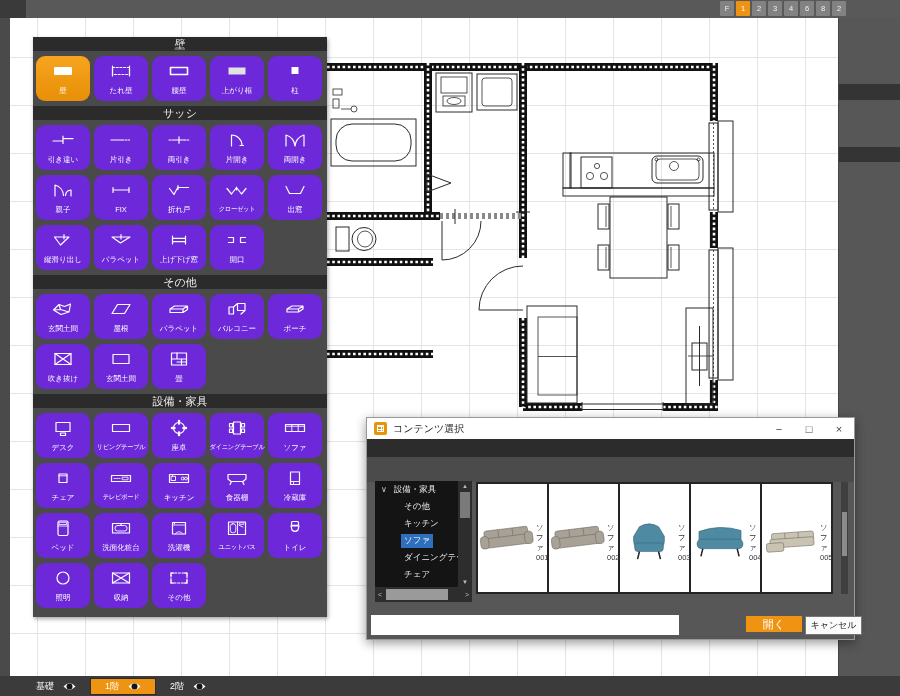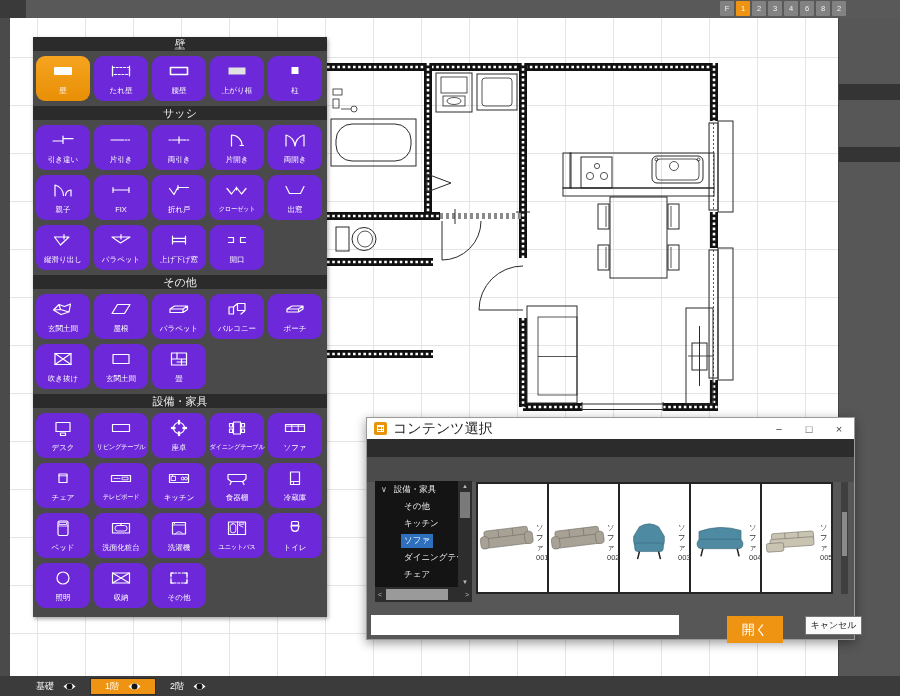--- a/index.html
+++ b/index.html
@@ -42,21 +42,21 @@
              font-size:9px;padding:0 14px;min-width:55px;box-sizing:border-box;}
   .floor-tab.sel{background:#ef9412;border:1px solid #2c2c2c;}
   
   .dialog{position:absolute;left:366px;top:417px;width:489px;height:223px;background:#575757;z-index:10;
           border:1px solid #9a9a9a;box-shadow:0 3px 10px rgba(0,0,0,.4);box-sizing:border-box;}
   .dlg-title{position:absolute;left:0;top:0;width:100%;height:21px;background:#fff;display:flex;align-items:center;}
   .dlg-icon{width:13px;height:13px;background:#e8940a;border-radius:2px;margin:0 6px 0 7px;position:relative;}
   .dlg-icon:before{content:"";position:absolute;left:3px;top:3px;width:7px;height:7px;
      background:linear-gradient(#fff,#fff) 0 0/7px 1px no-repeat,linear-gradient(#fff,#fff) 0 3px/7px 1px no-repeat,
      linear-gradient(#fff,#fff) 3px 0/1px 7px no-repeat;border:1px solid #fff;box-sizing:border-box;}
-  .dlg-title-text{font-size:14px;color:#222;}
+  .dlg-title-text{font-size:10px;color:#222;}
   .dlg-controls{margin-left:auto;display:flex;height:100%;}
   .dlg-ctl{width:30px;height:100%;display:flex;align-items:center;justify-content:center;font-size:11px;color:#444;}
   .dlg-toolbar{position:absolute;left:0;top:21px;width:100%;height:18px;background:#2c2c2c;}
   .dlg-band{position:absolute;left:0;top:39px;width:100%;height:25px;background:#4b4b4b;}
   .tree-box{position:absolute;left:8px;top:63px;width:83px;height:106px;background:#141414;overflow:hidden;}
   .tree-row{color:#eee;font-size:8.5px;height:17px;display:flex;align-items:center;white-space:nowrap;}
   .tree-root{padding-left:6px;gap:7px;}
   .tree-chev{font-size:8px;color:#ccc;}
   .tree-item{padding-left:26px;}
   .tree-item .lbl{padding:1px 3px;}
@@ -68,22 +68,22 @@
   .hscroll .arr{position:absolute;top:0;width:10px;height:15px;color:#bbb;font-size:7px;text-align:center;line-height:15px;}
   .hscroll .thumb{position:absolute;left:11px;top:2px;width:62px;height:11px;background:#9a9a9a;}
   .list-panel{position:absolute;left:109px;top:64px;width:357px;height:112px;background:#242424;display:flex;gap:2px;padding:2px;box-sizing:border-box;}
   .prod-card{width:69px;height:108px;background:#fff;display:flex;flex-direction:row;align-items:center;flex:0 0 auto;}
   .prod-card svg{margin-top:12px;}
   .prod-label{font-size:7.5px;color:#333;margin-top:8px;}
   .list-vscroll{position:absolute;left:474px;top:64px;width:7px;height:112px;background:#3f3f3f;}
   .list-vscroll .thumb{position:absolute;left:1px;top:30px;width:5px;height:44px;background:#8b8b8b;}
   .dlg-input{position:absolute;left:4px;top:197px;width:308px;height:20px;background:#fff;border:none;outline:none;
              font-size:9px;padding:0 4px;box-sizing:border-box;}
-  .dlg-open{position:absolute;left:360px;top:198px;width:56px;height:27px;background:#ef9412;color:#fff;
-            font-size:13px;display:flex;align-items:center;justify-content:center;}
+  .dlg-open{position:absolute;left:379px;top:198px;width:56px;height:16px;background:#ef9412;color:#fff;
+            font-size:11px;display:flex;align-items:center;justify-content:center;}
   .dlg-cancel{position:absolute;left:438px;top:198px;width:57px;height:19px;background:#fbfbfb;color:#111;
               border:1px solid #777;box-sizing:border-box;font-size:9px;display:flex;align-items:center;justify-content:center;}
 </style>
 </head>
 <body>
 
 <div class="canvas"></div>
 <svg id="plan" width="900" height="696">
     <line x1="327" y1="67" x2="718" y2="67" stroke="#111" stroke-width="8"></line>
     <line x1="327" y1="67" x2="718" y2="67" stroke="#fff" stroke-width="2.6" stroke-dasharray="2.6 2.6"></line>

